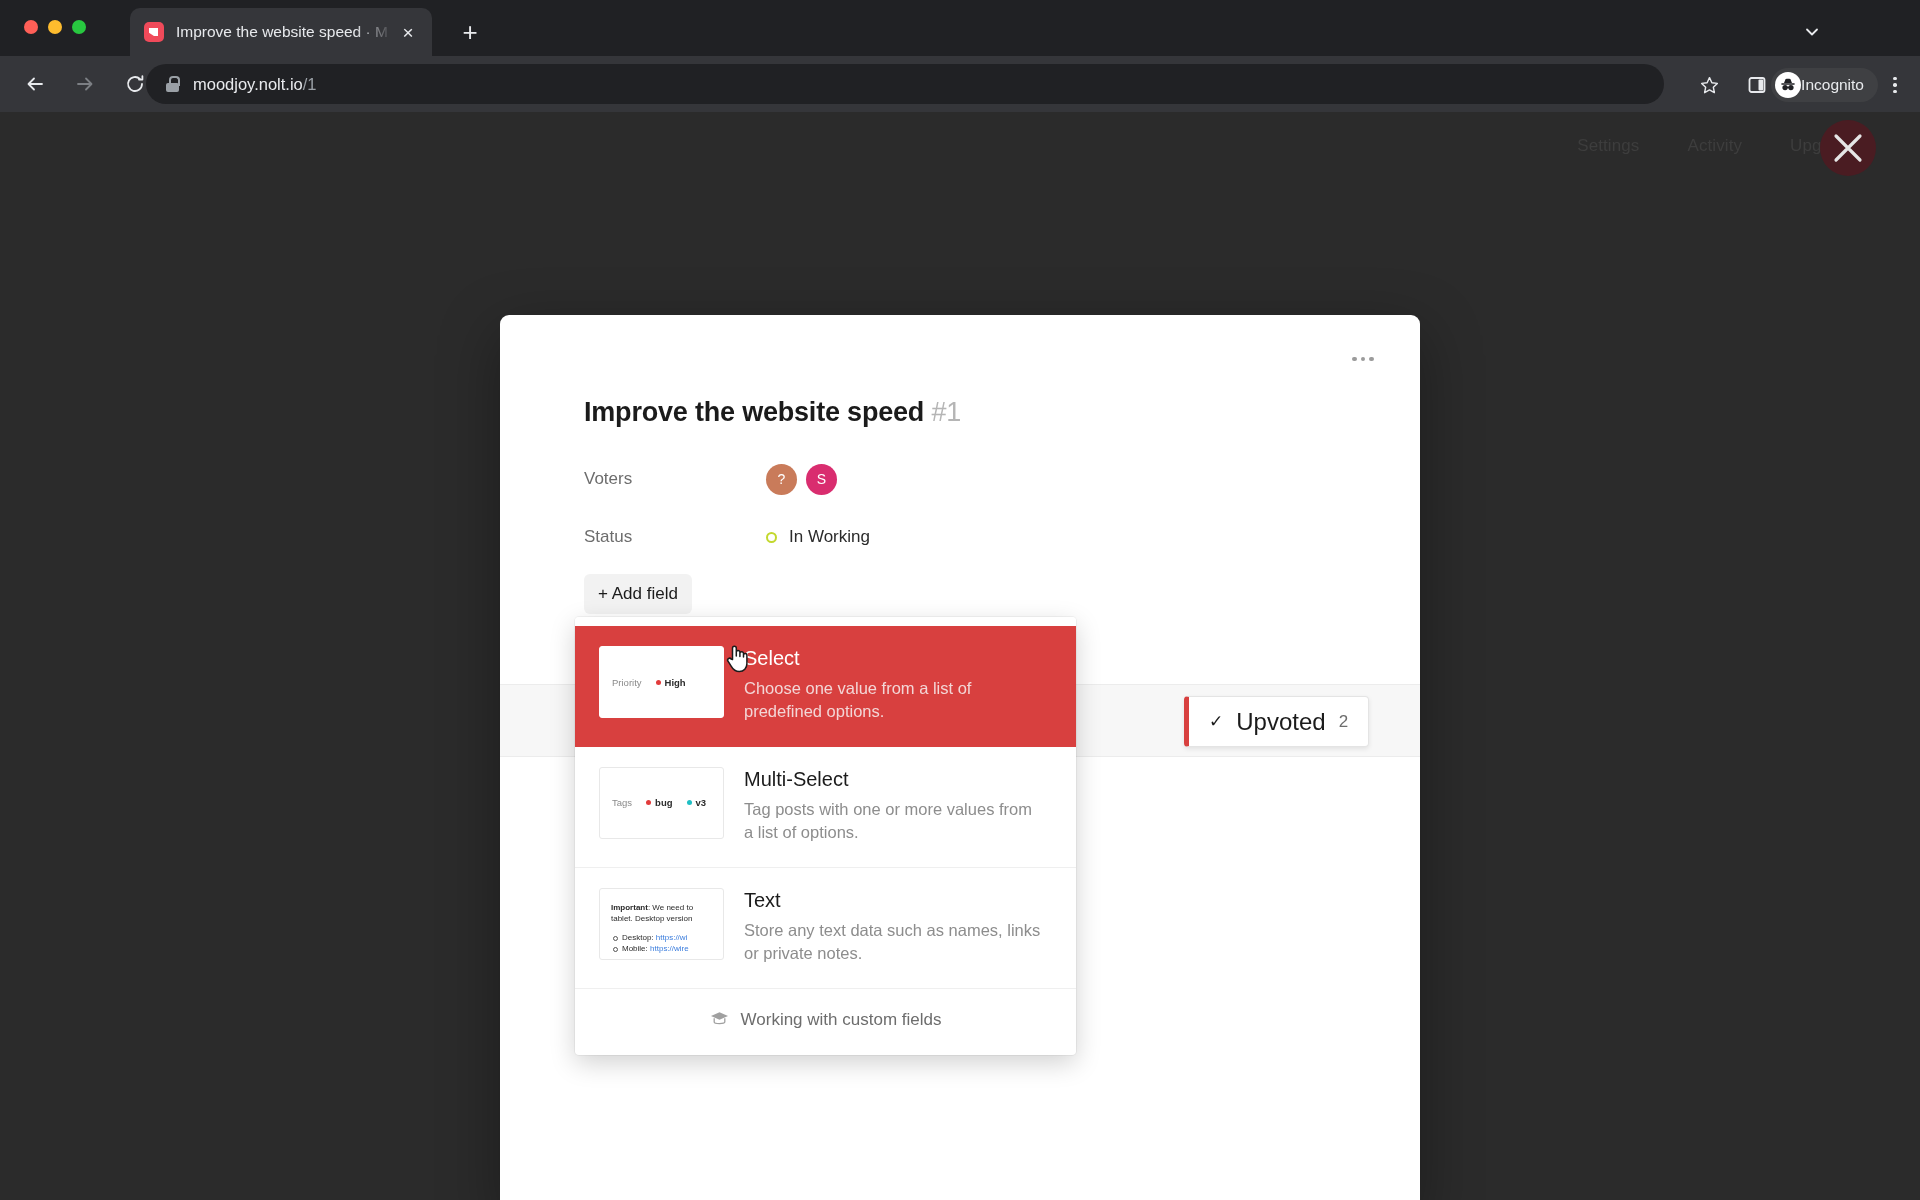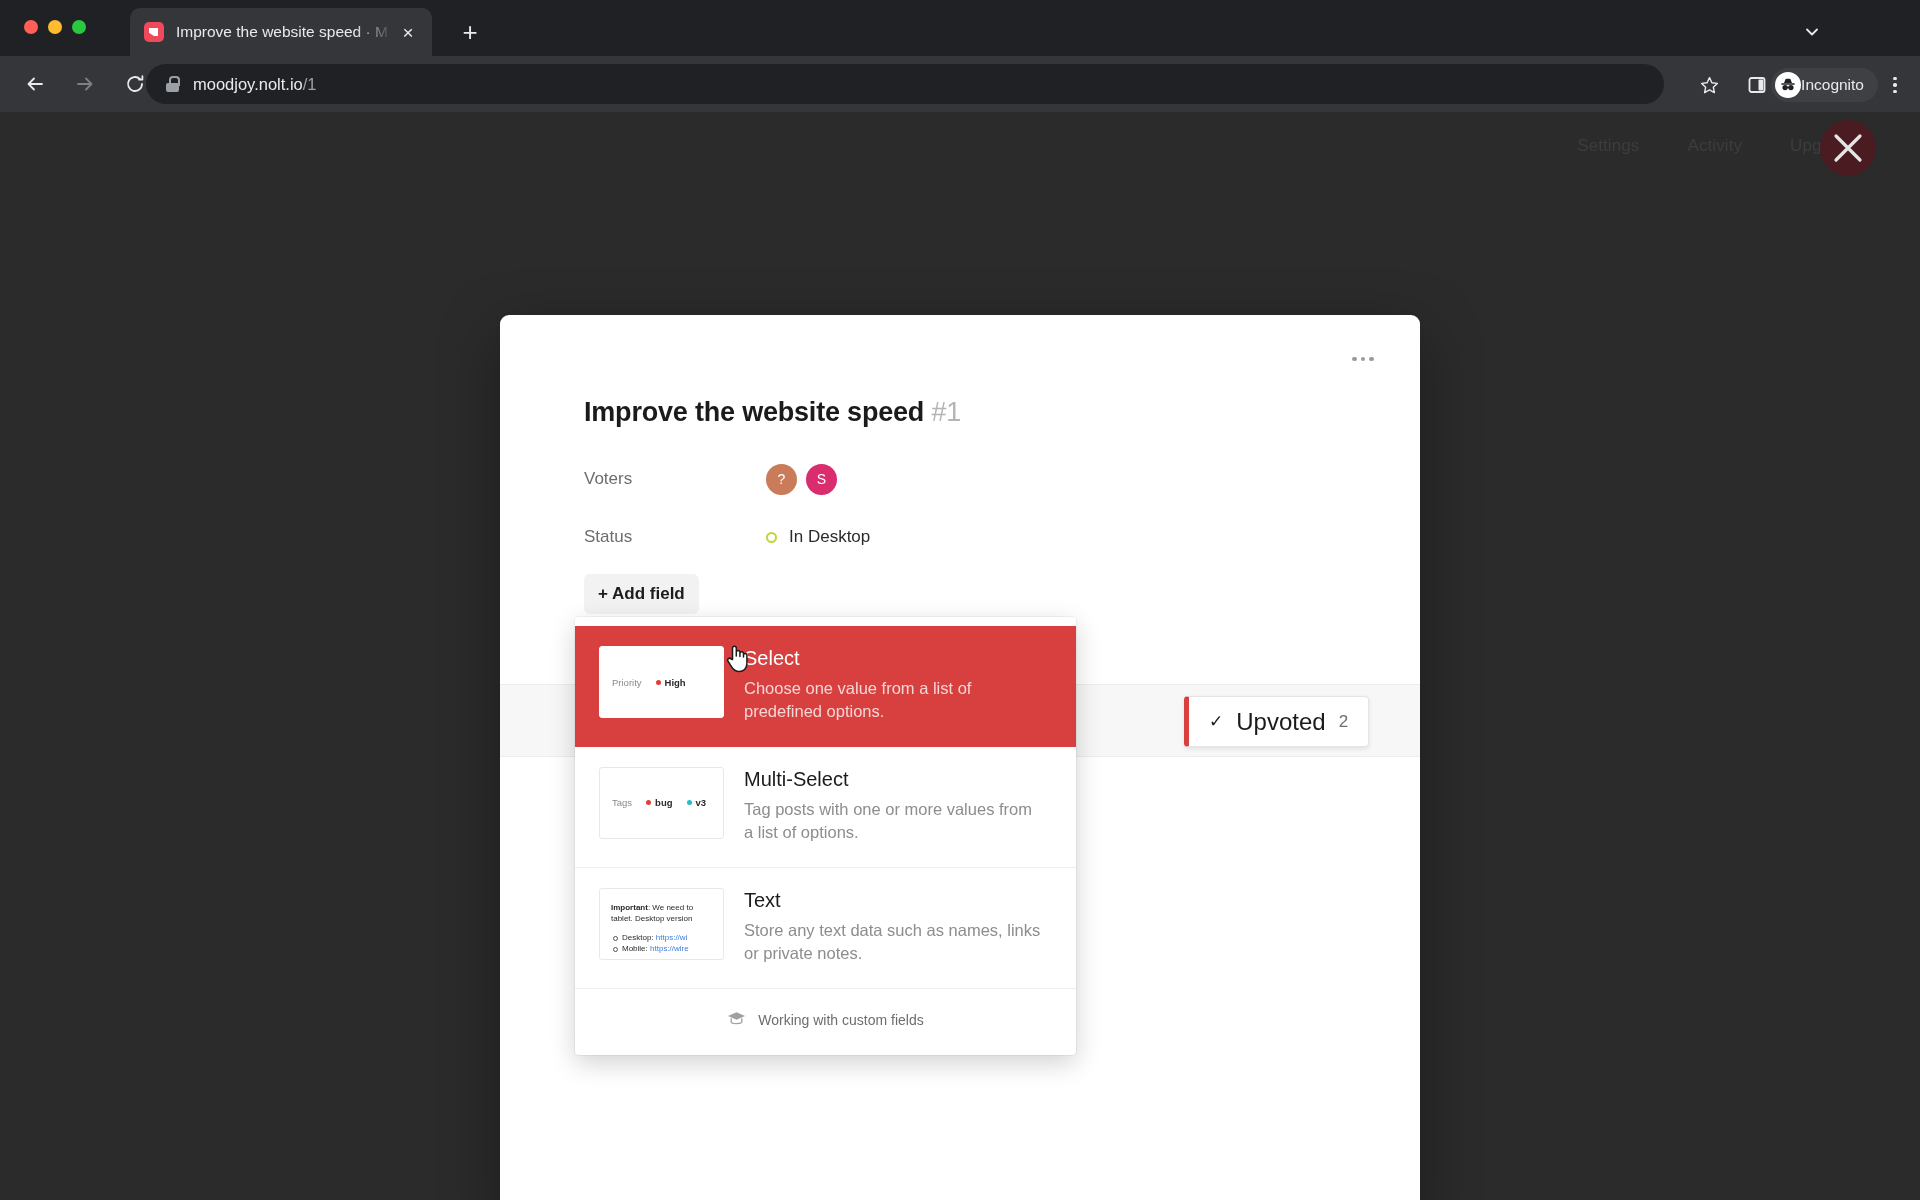--- a/index.html
+++ b/index.html
@@ -197,21 +197,21 @@
   .status-ring {
     width: 11px; height: 11px; border-radius: 50%;
     border: 2.5px solid #c3d82e; box-sizing: border-box;
   }
   .status-text { color: #2b2b2b; font-size: 17px; }
 
   .add-field-btn {
     display: inline-flex; align-items: center;
     height: 40px; padding: 0 14px; margin-top: 18px;
     background: #f2f2f2; border-radius: 6px; border: none;
-    color: #1b1b1b; font-size: 17px; font-weight: 700;
+    color: #1b1b1b; font-size: 17px; font-weight: 400;
     font-family: "Liberation Sans", sans-serif; cursor: pointer;
   }
 
   
   .vote-band {
     position: absolute; left: 0; top: 369px; width: 920px; height: 73px;
     background: #f7f7f7;
     border-top: 1px solid #ececec; border-bottom: 1px solid #ececec;
   }
   .upvote-btn {
@@ -273,21 +273,21 @@
   .dd-title { font-size: 20px; color: #1b1b1b; margin-bottom: 7px; }
   .dd-item.active .dd-title { color: #fff; }
   .dd-desc { font-size: 16.5px; line-height: 1.42; color: #8d8d8d; max-width: 300px; }
   .dd-item.active .dd-desc { color: #f3d6d6; }
 
   .dd-footer {
     height: 63px; display: flex; align-items: center;
     justify-content: center; gap: 12px;
     background: #fff; cursor: pointer;
   }
-  .dd-footer-label { color: #6d6d6d; font-size: 14px; }
+  .dd-footer-label { color: #6d6d6d; font-size: 17px; }
 
   .cursor-hand {
     position: absolute; left: 724px; top: 531px;
     width: 26px; height: 30px; pointer-events: none;
   }
 </style>
 </head>
 <body>
 
 <div class="browser">
@@ -402,21 +402,21 @@
           <span class="voters">
             <span class="voter-avatar" style="background:#c97b5a">?</span>
             <span class="voter-avatar" style="background:#d92d6f">S</span>
           </span>
         </div>
 
         <div class="field-row">
           <span class="field-label">Status</span>
           <span class="status-val">
             <span class="status-ring"></span>
-            <span class="status-text">In Desktop</span>
+            <span class="status-text">In Working</span>
           </span>
         </div>
 
         <button class="add-field-btn">+ Add field</button>
       </div>
 
       <div class="vote-band">
         <div class="upvote-btn">
           <span class="upvote-check">✓</span>
           <span class="upvote-label">Upvoted</span>

